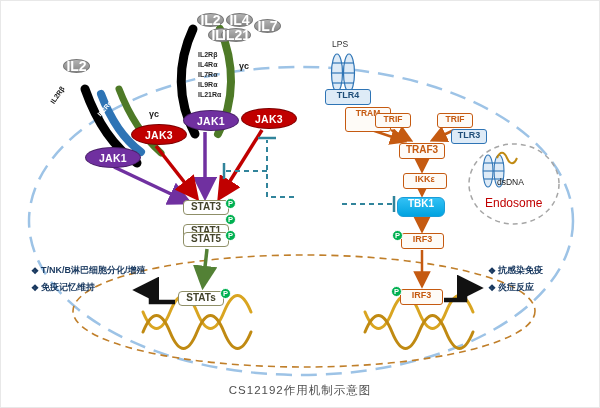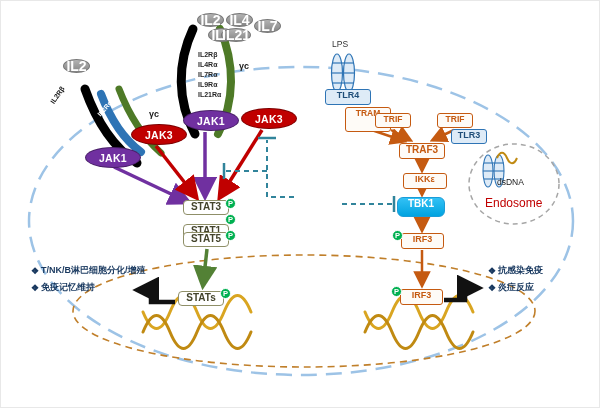--- a/index.html
+++ b/index.html
@@ -253,14 +253,15 @@
     <div class="outc">
       <span>❖</span>
       <span>抗感染免疫</span>
     </div>
     <div class="outc" style="margin-top:4px">
       <span>❖</span>
       <span>炎症反应</span>
     </div>
   </div>
 
+  <div class="abs caption" style="left:0;top:382px">CS12192作用机制示意图</div>
 
 </div>
 
 </body></html>

